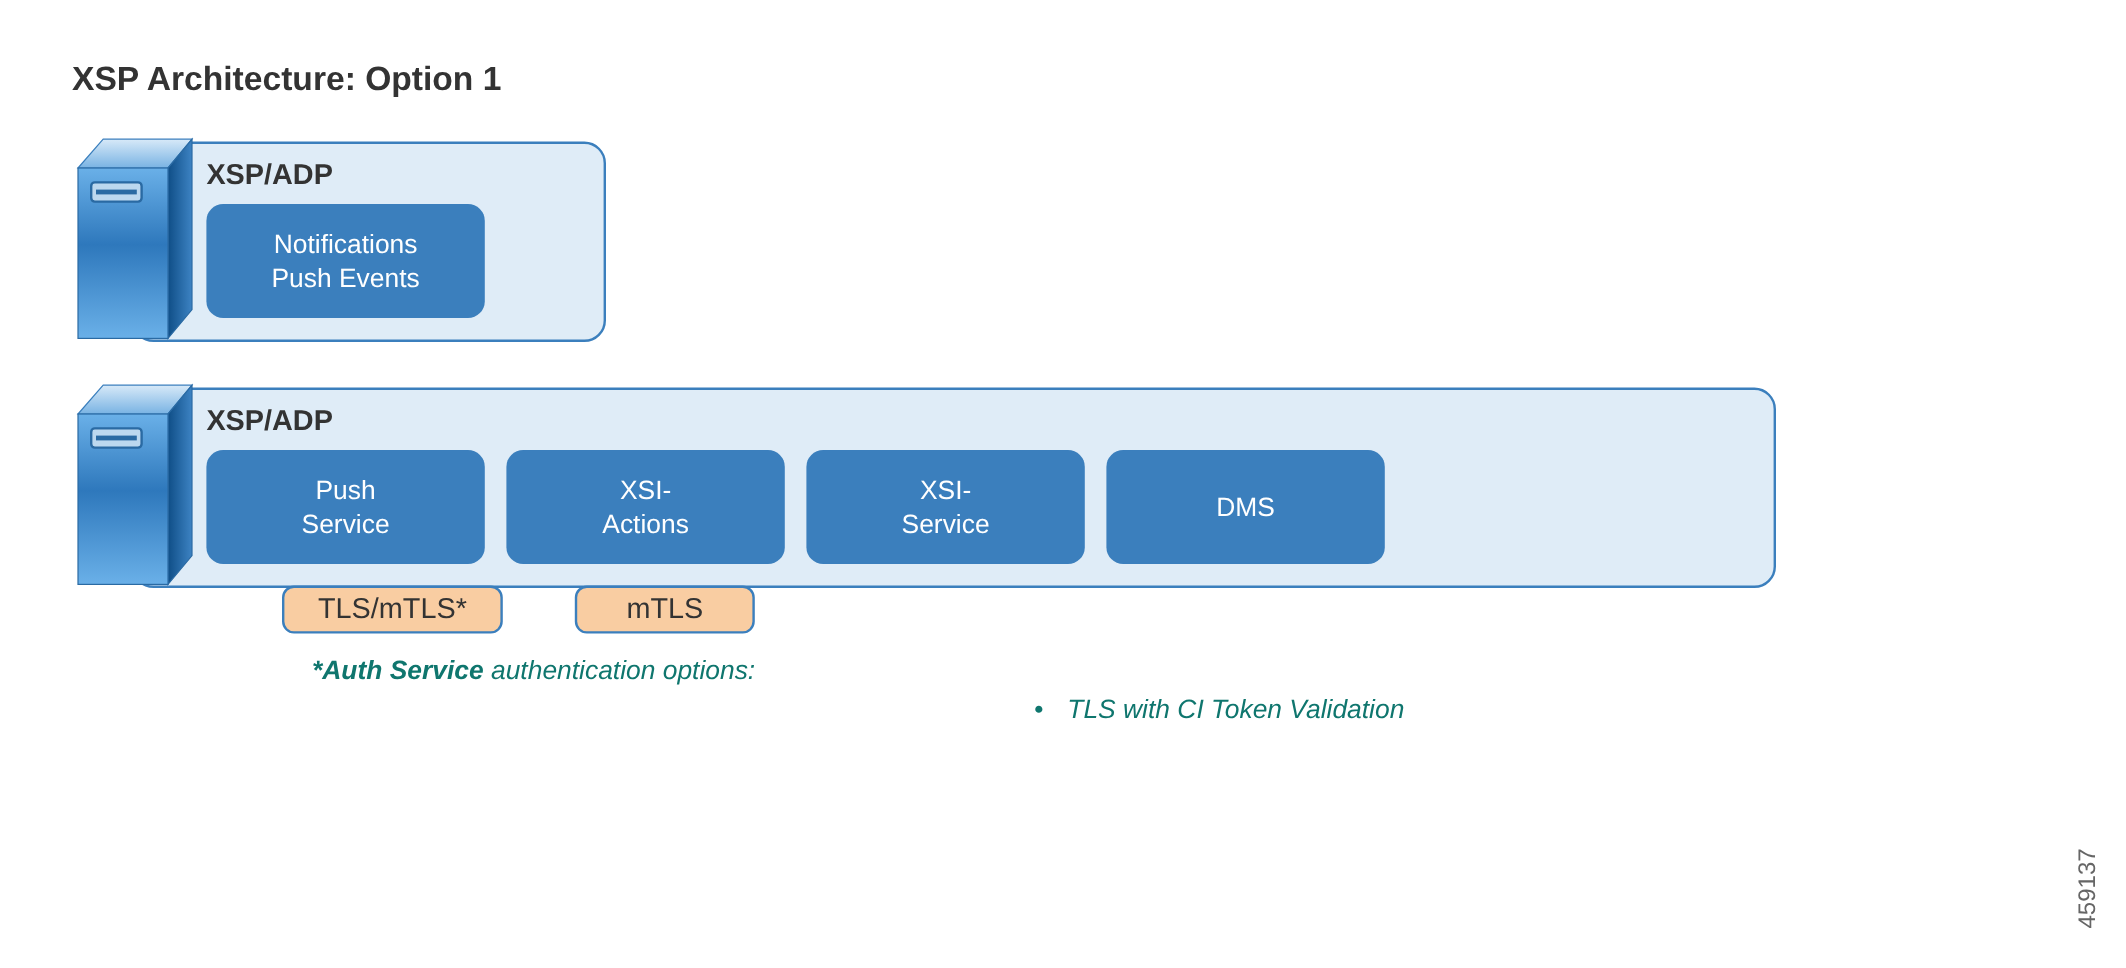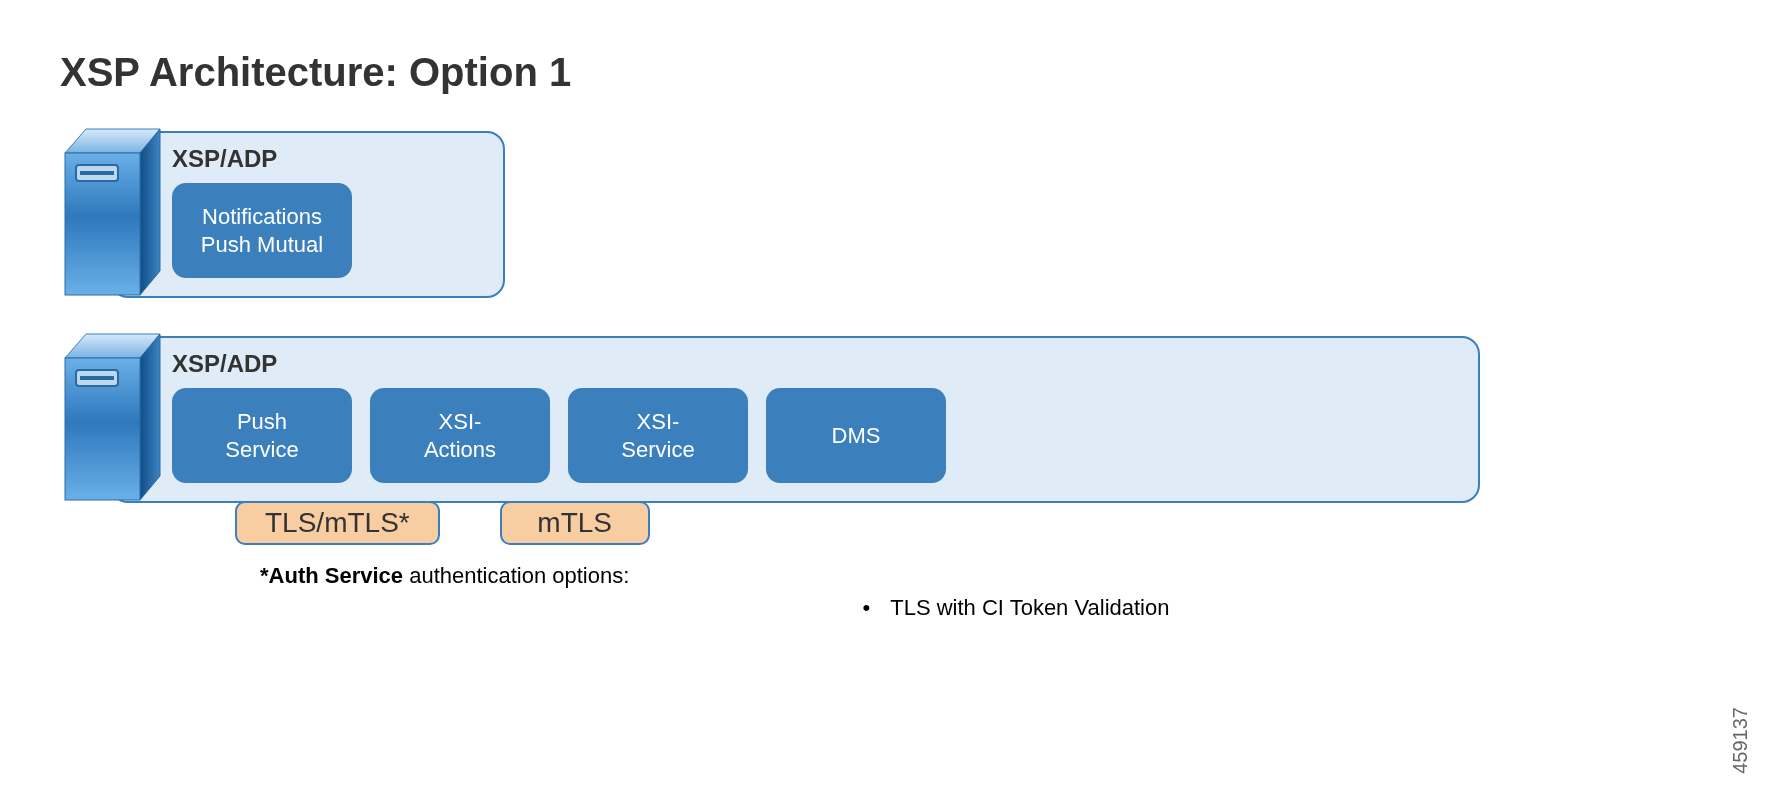--- a/index.html
+++ b/index.html
@@ -9,21 +9,21 @@
     }
     body {
       font-family: Arial, Helvetica, sans-serif;
       background: #ffffff;
       padding: 50px 60px;
       width: 1772px;
       height: 807px;
       position: relative;
     }
     .title {
-      font-size: 40px;
+      font-size: 28px;
       font-weight: bold;
       color: #333333;
       margin-bottom: 30px;
     }
     .row {
       display: flex;
       align-items: flex-start;
       margin-bottom: 30px;
     }
     .server-icon {
@@ -59,52 +59,53 @@
       background: #3b7fbd;
       color: #ffffff;
       border-radius: 14px;
       font-size: 22px;
       text-align: center;
       display: flex;
       flex-direction: column;
       justify-content: center;
       align-items: center;
       height: 95px;
-      width: 180px;
+      width: 232px;
       line-height: 1.25;
     }
     .group-box.wide {
       width: 1370px;
     }
     .group-box.narrow {
       width: 395px;
     }
     .tag-row {
       display: flex;
       gap: 60px;
       margin-left: 175px;
       margin-top: -4px;
       position: relative;
       z-index: 3;
     }
     .tag {
       background: #f9cda2;
       border: 2px solid #3b7fbd;
       color: #333333;
-      font-size: 28px;
+      font-size: 24px;
       border-radius: 10px;
       padding: 4px 28px;
       min-width: 150px;
       text-align: center;
     }
     .notes {
       margin-left: 200px;
       margin-top: 18px;
       font-size: 22px;
-      color: #000000;
+      color: #0f766e;
+      font-style: italic;
     }
     .notes .heading {
       margin-bottom: 6px;
     }
     .notes .heading strong {
       font-weight: bold;
     }
     .notes ul {
       list-style: none;
       padding-left: 60px;
@@ -156,21 +157,21 @@
 
       <rect x="16" y="40" width="42" height="16" rx="3" fill="#bcd8ef" stroke="#2a6aa3" stroke-width="2"></rect>
       <rect x="20" y="46" width="34" height="4" fill="#2a6aa3"></rect>
     </svg>
   </div>
   <div class="group-box narrow">
     <div class="group-label">XSP/ADP</div>
     <div class="pill-row">
       <div class="pill">
         <span>Notifications</span>
-        <span>Push Mutual</span>
+        <span>Push Events</span>
       </div>
     </div>
   </div>
 </div>
 
 <div>
   <div class="row" style="margin-bottom:0;">
     <div class="server-icon">
       <svg viewBox="0 0 105 175" xmlns="http://www.w3.org/2000/svg">
         <defs>

